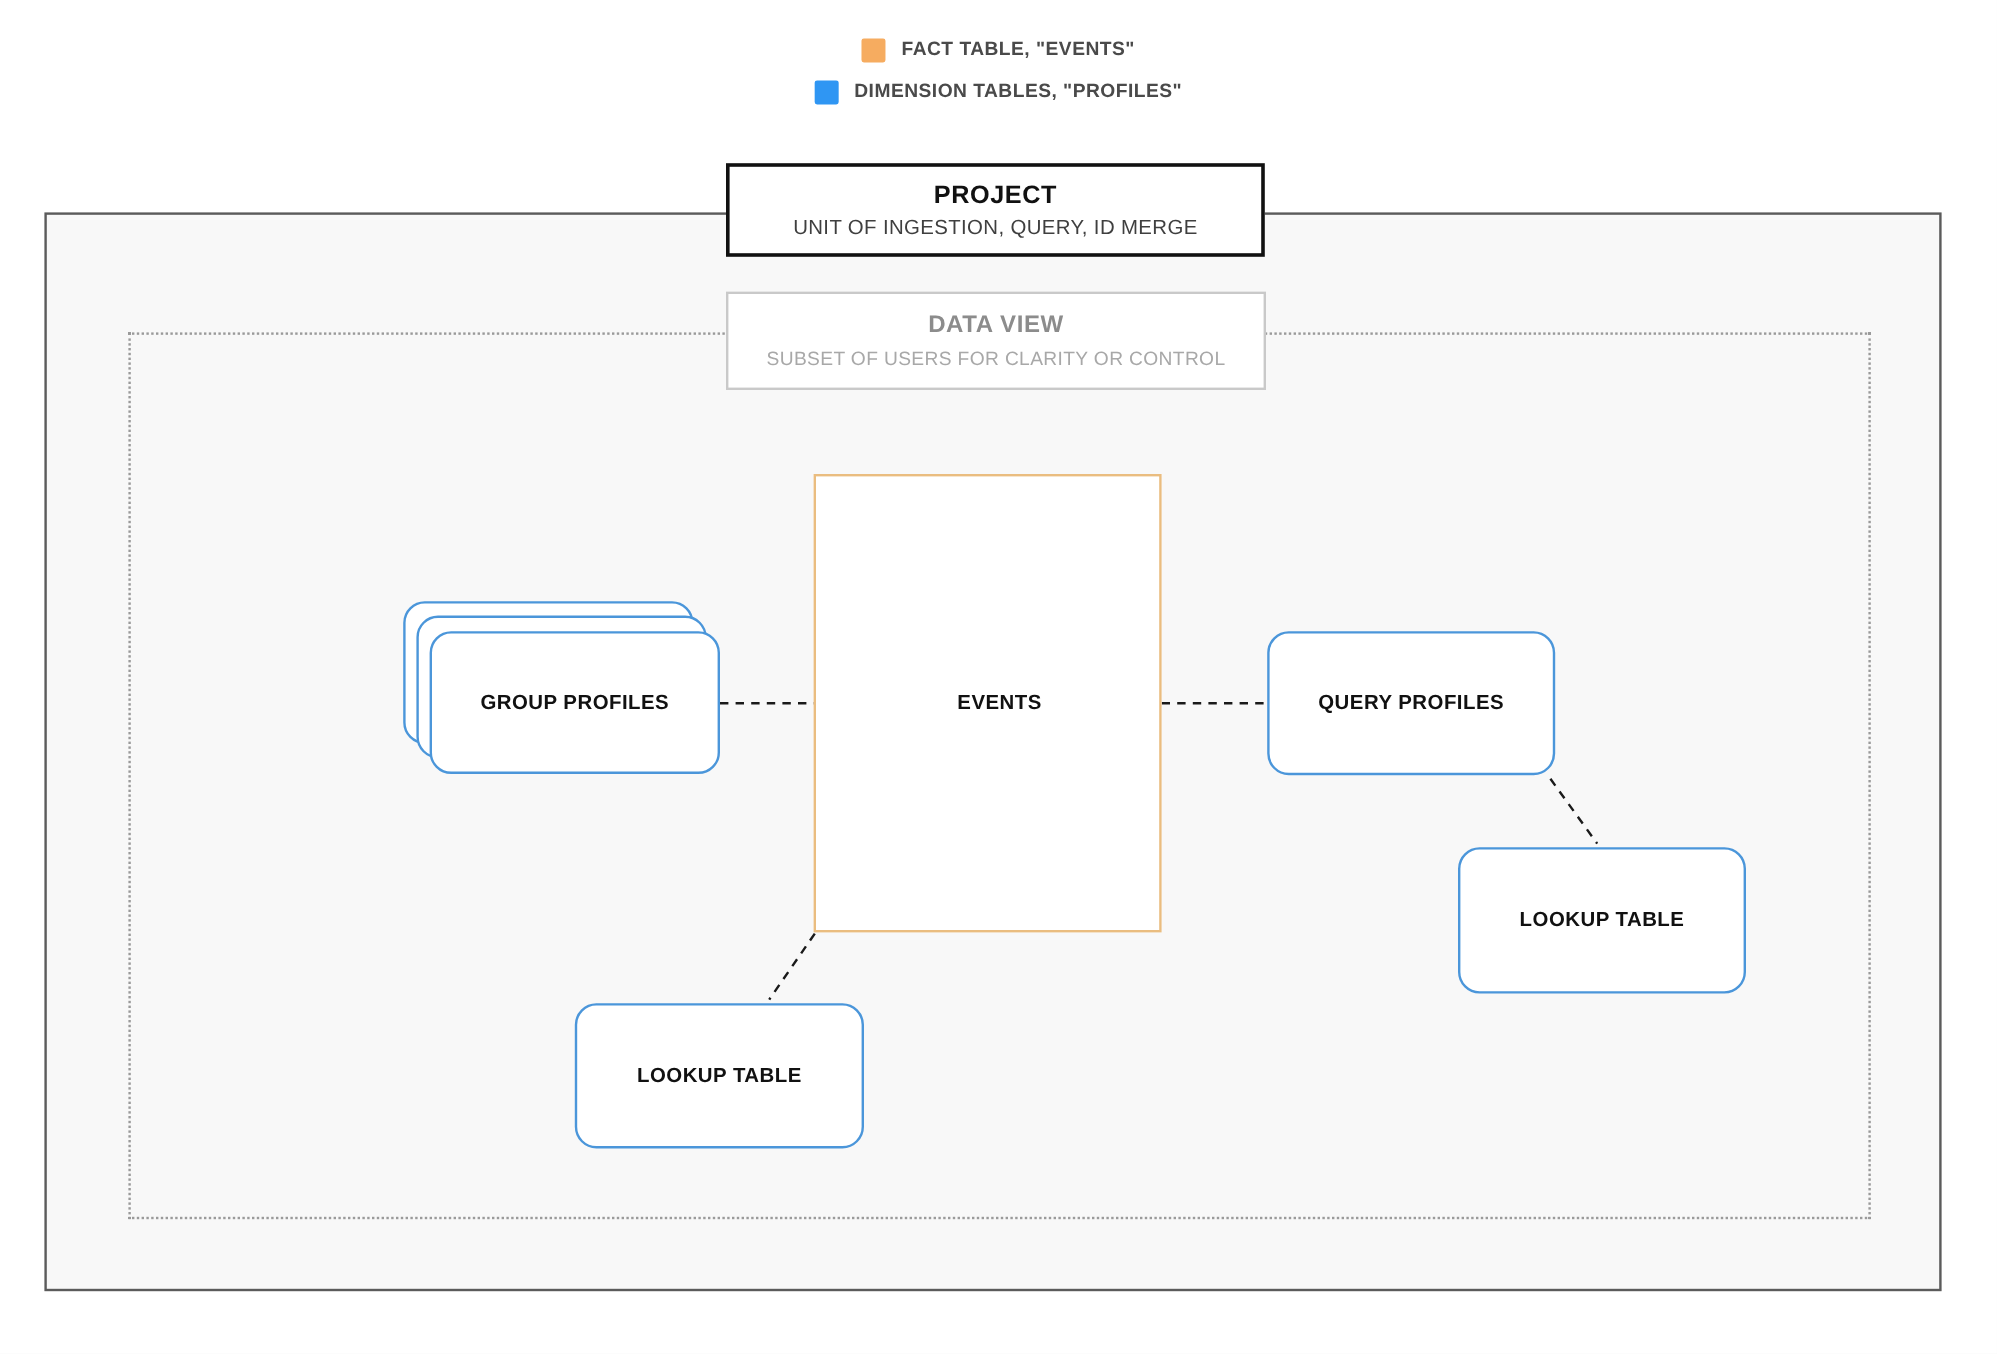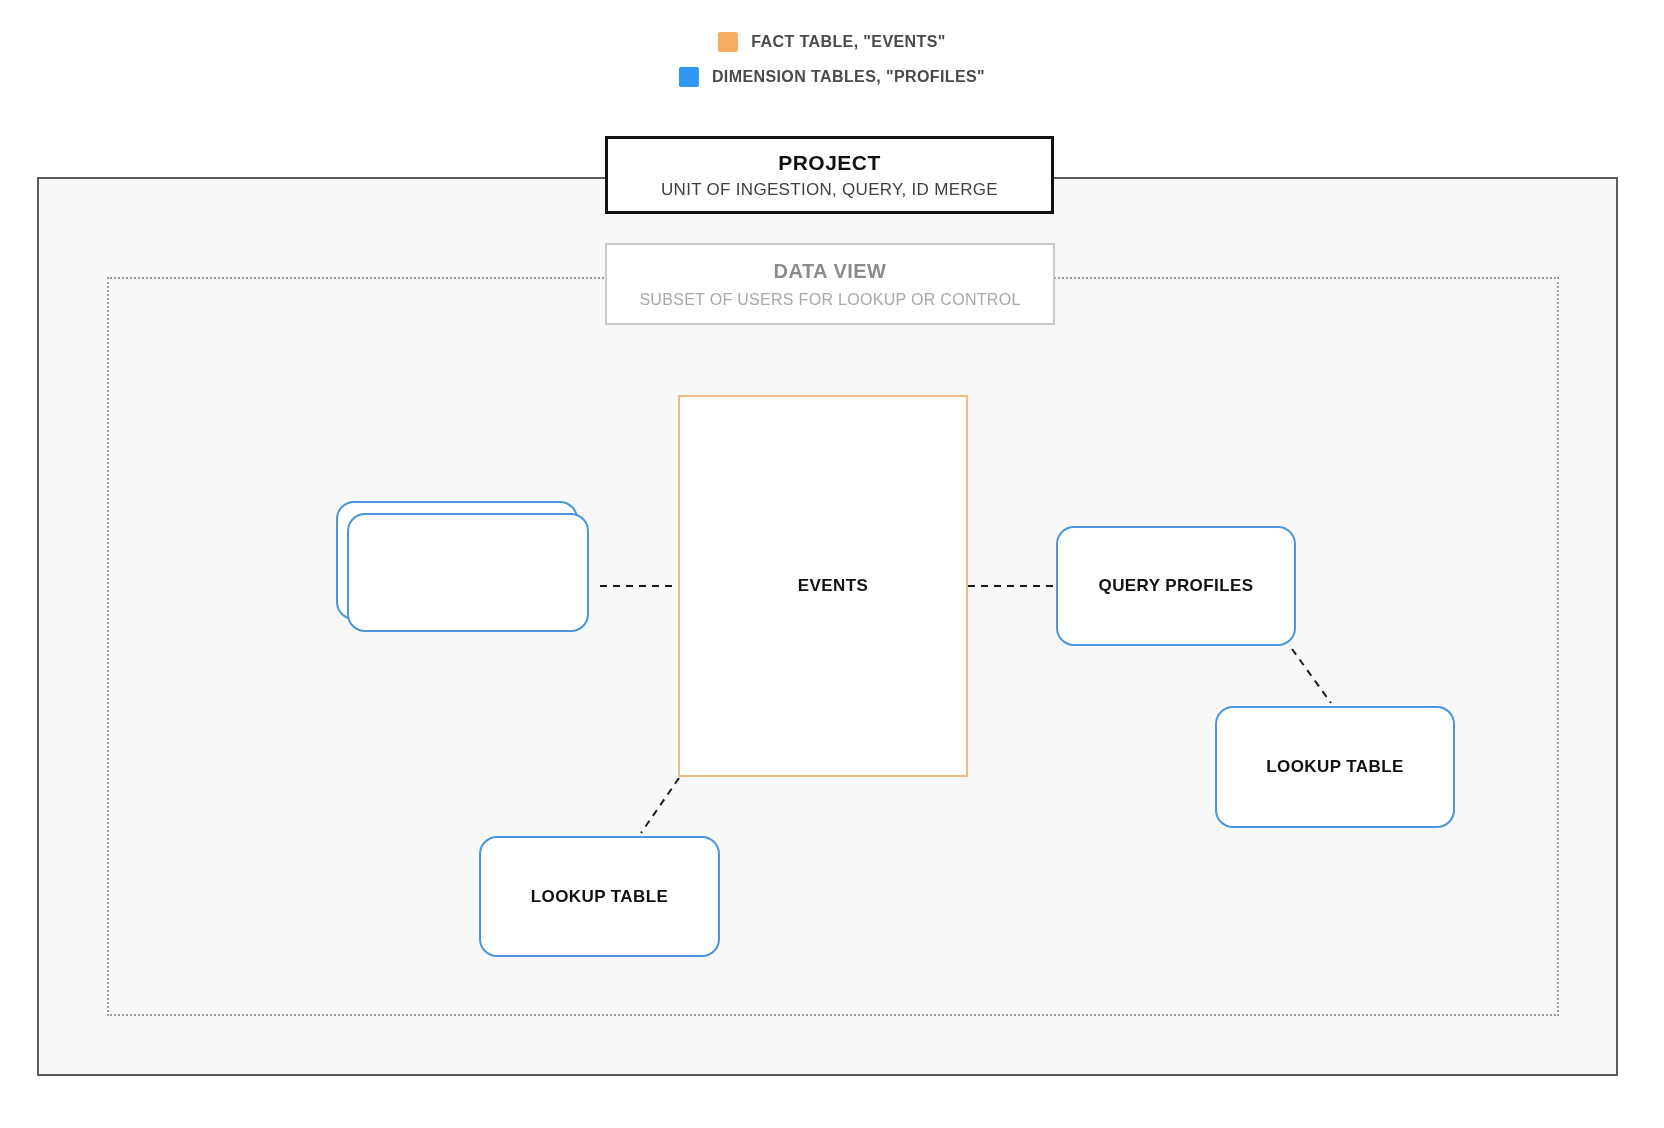--- a/index.html
+++ b/index.html
@@ -136,30 +136,33 @@
   <line class="edge" x1="679" y1="778" x2="641" y2="833"></line>
 </svg>
 
 <div class="header-box project-box">
   <div class="project-title">PROJECT</div>
   <div class="project-subtitle">UNIT OF INGESTION, QUERY, ID MERGE</div>
 </div>
 
 <div class="header-box dataview-box">
   <div class="dataview-title">DATA VIEW</div>
-  <div class="dataview-subtitle">SUBSET OF USERS FOR LOOKUP OR CONTROL</div>
+  <div class="dataview-subtitle">SUBSET OF USERS FOR CLARITY OR CONTROL</div>
 </div>
 
 <div class="events-node">
   <div class="node-label-text">EVENTS</div>
 </div>
 
 <div class="group-stack">
   <div class="dim-card group-card back"></div>
   <div class="dim-card group-card middle"></div>
+  <div class="dim-card group-card front">
+    <div class="node-label-text">GROUP PROFILES</div>
+  </div>
 </div>
 
 <div class="dim-card user-profiles-node">
   <div class="node-label-text">QUERY PROFILES</div>
 </div>
 
 <div class="dim-card lookup-right-node">
   <div class="node-label-text">LOOKUP TABLE</div>
 </div>
 

